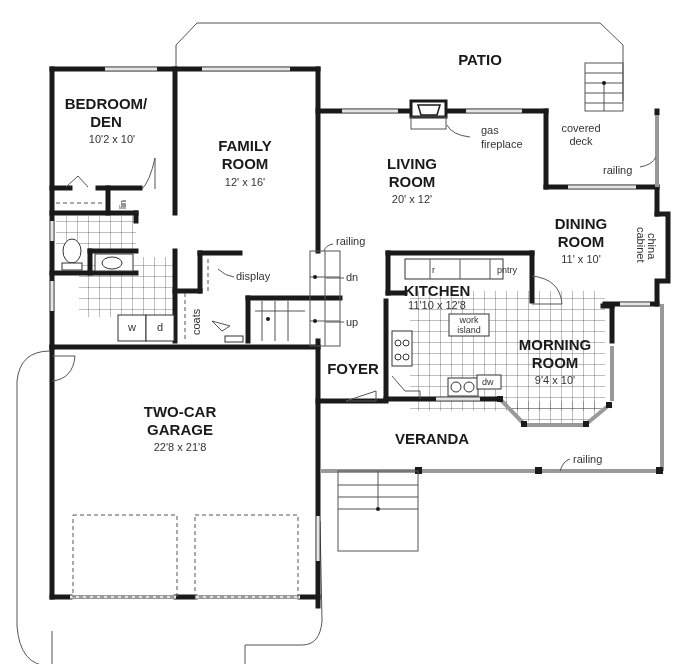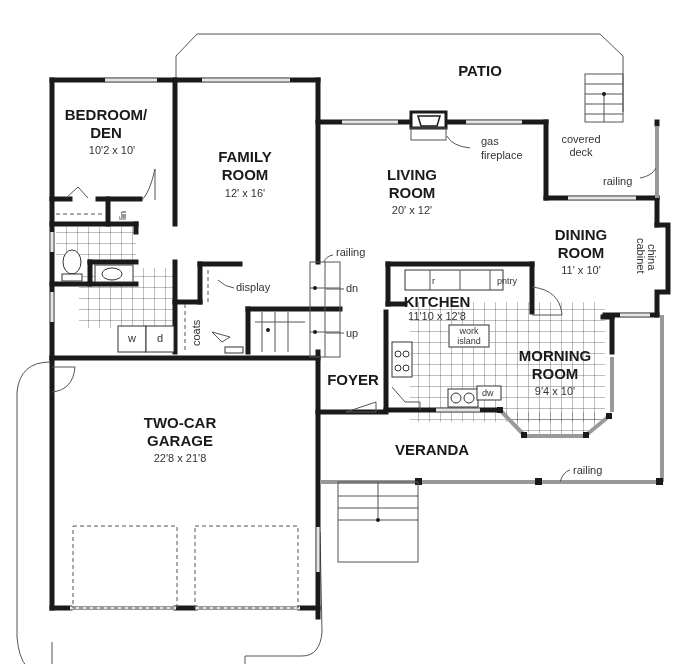--- a/index.html
+++ b/index.html
@@ -1,17 +1,17 @@
 <!DOCTYPE html>
 <html><head>
 <meta charset="utf-8">
 <style>
   html, body { margin: 0; padding: 0; background: #ffffff; }
   body { width: 681px; height: 664px; overflow: hidden; }
-  #plan { position: absolute; left: 0; top: 12px; width: 681px; height: 641px; }
+  #plan { position: absolute; left: 0; top: 1px; width: 681px; height: 641px; }
   svg text { font-family: "Liberation Sans", "DejaVu Sans", sans-serif; fill: #1a1a1a; }
   .room-name { font-weight: bold; font-size: 15px; }
   .room-dim { font-size: 11px; fill: #333; }
   .note { font-size: 11px; fill: #333; }
   .small-note { font-size: 9px; fill: #333; }
   .wall { stroke: #1a1a1a; stroke-width: 5; fill: none; stroke-linecap: square; }
   .thin { stroke: #555; stroke-width: 1; fill: none; }
   .window { stroke: #999; stroke-width: 4; fill: none; }
   .window-core { stroke: #fff; stroke-width: 1.5; fill: none; }
   .dash { stroke: #555; stroke-width: 1; fill: none; stroke-dasharray: 4 3; }

